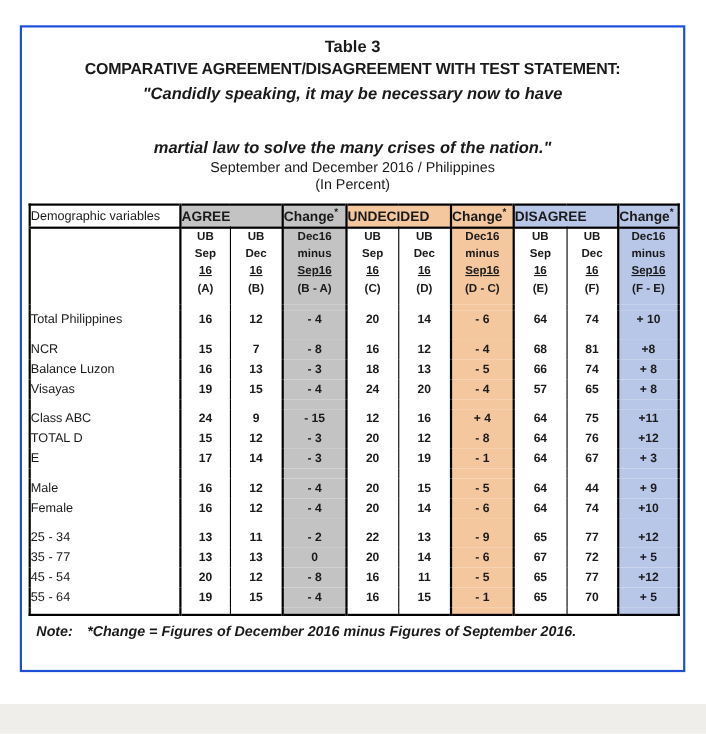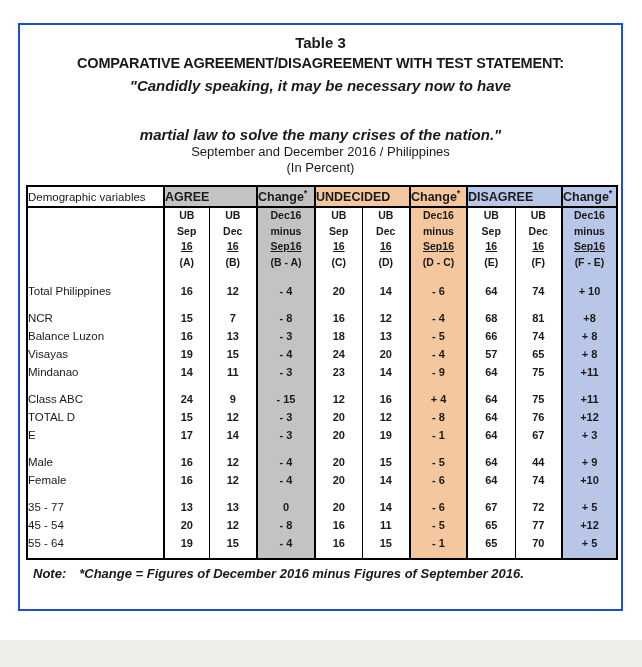--- a/index.html
+++ b/index.html
@@ -221,32 +221,20 @@
           <td class="val br1">19</td>
           <td class="val br2">15</td>
           <td class="val br2 bg-agree">- 4</td>
           <td class="val br1">24</td>
           <td class="val br2">20</td>
           <td class="val br2 bg-undecided">- 4</td>
           <td class="val br1">57</td>
           <td class="val br2">65</td>
           <td class="val  bg-disagree">+ 8</td>
         </tr>
-        <tr class="drow">
-          <td class="rlabel br2">Mindanao</td>
-          <td class="val br1">14</td>
-          <td class="val br2">11</td>
-          <td class="val br2 bg-agree">- 3</td>
-          <td class="val br1">23</td>
-          <td class="val br2">14</td>
-          <td class="val br2 bg-undecided">- 9</td>
-          <td class="val br1">64</td>
-          <td class="val br2">75</td>
-          <td class="val  bg-disagree">+11</td>
-        </tr>
         <tr class="spacer" style="height: 9px;">
           <td class="br2"></td>
           <td class="br1"></td>
           <td class="br2"></td>
           <td class="br2 bg-agree"></td>
           <td class="br1"></td>
           <td class="br2"></td>
           <td class="br2 bg-undecided"></td>
           <td class="br1"></td>
           <td class="br2"></td>
@@ -330,20 +318,32 @@
           <td class="br2"></td>
           <td class="br2 bg-agree"></td>
           <td class="br1"></td>
           <td class="br2"></td>
           <td class="br2 bg-undecided"></td>
           <td class="br1"></td>
           <td class="br2"></td>
           <td class="bg-disagree"></td>
         </tr>
         <tr class="drow">
+          <td class="rlabel br2">25 - 34</td>
+          <td class="val br1">13</td>
+          <td class="val br2">11</td>
+          <td class="val br2 bg-agree">- 2</td>
+          <td class="val br1">22</td>
+          <td class="val br2">13</td>
+          <td class="val br2 bg-undecided">- 9</td>
+          <td class="val br1">65</td>
+          <td class="val br2">77</td>
+          <td class="val  bg-disagree">+12</td>
+        </tr>
+        <tr class="drow">
           <td class="rlabel br2">35 - 77</td>
           <td class="val br1">13</td>
           <td class="val br2">13</td>
           <td class="val br2 bg-agree">0</td>
           <td class="val br1">20</td>
           <td class="val br2">14</td>
           <td class="val br2 bg-undecided">- 6</td>
           <td class="val br1">67</td>
           <td class="val br2">72</td>
           <td class="val  bg-disagree">+ 5</td>

